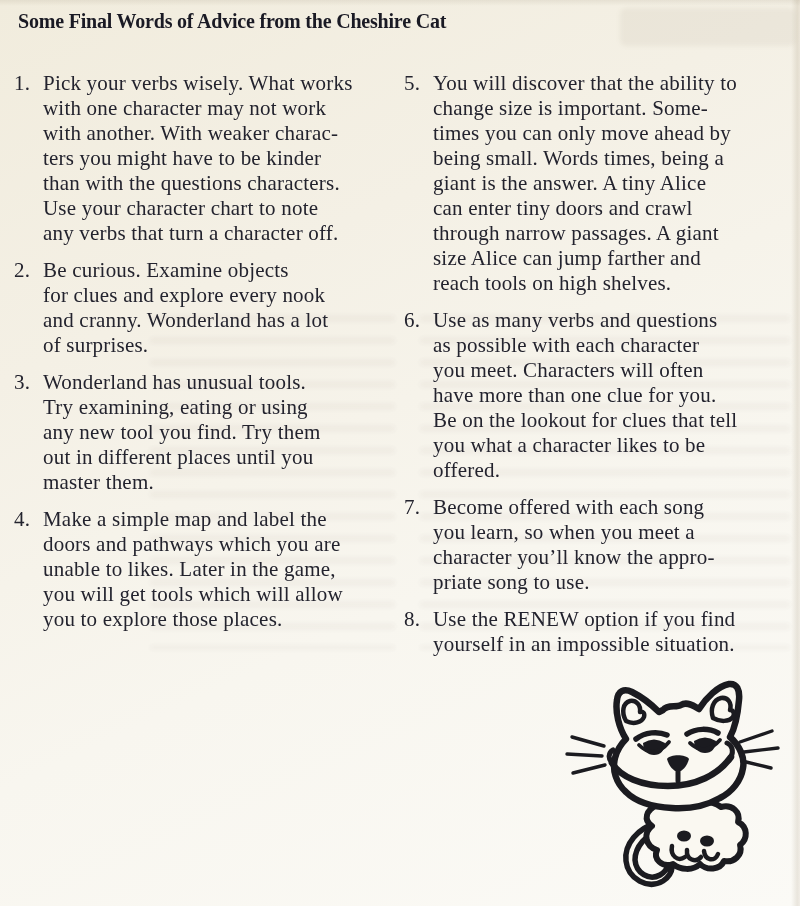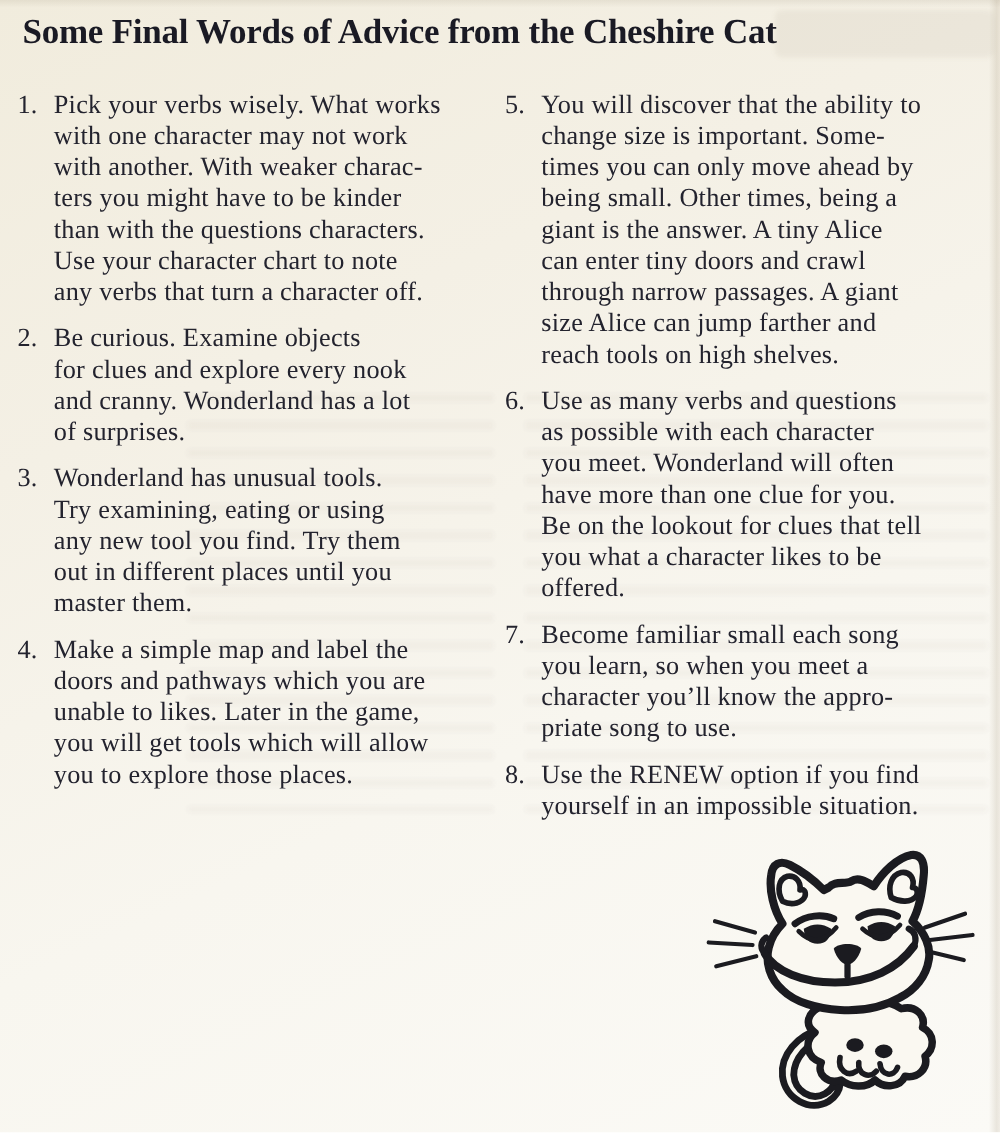--- a/index.html
+++ b/index.html
@@ -29,21 +29,21 @@
       rgba(100,85,55,0.05) 15px, rgba(100,85,55,0.05) 22px);
     filter:blur(2px);
     pointer-events:none;
   }
   .bleed.b1{left:620px;top:8px;width:175px;height:38px;
     background:rgba(110,90,55,0.06);border-radius:6px;}
   .bleed.b2{left:150px;top:300px;width:245px;height:350px;opacity:.8;}
   .bleed.b3{left:420px;top:300px;width:370px;height:350px;opacity:.8;}
   .title{
     position:absolute;left:18px;top:10px;margin:0;
-    font-size:28px;font-weight:bold;letter-spacing:-0.2px;
+    font-size:20px;font-weight:bold;letter-spacing:-0.2px;
     color:#1a1a24;white-space:nowrap;
   }
   .col{
     position:absolute;top:71px;
     font-size:21px;line-height:25px;letter-spacing:0.2px;
   }
   .col.left{left:14px;width:388px;}
   .col.right{left:404px;width:394px;}
   .item{position:relative;padding-left:29px;margin-bottom:12px;}
   .item .num{position:absolute;left:0;top:0;}
@@ -100,40 +100,40 @@
 you to explore those places.</div>
     </div>
   </div>
 
   <div class="col right">
     <div class="item">
       <span class="num">5.</span>
       <div class="txt">You will discover that the ability to
 change size is important. Some-
 times you can only move ahead by
-being small. Other times, being a
+being small. Words times, being a
 giant is the answer. A tiny Alice
 can enter tiny doors and crawl
 through narrow passages. A giant
 size Alice can jump farther and
 reach tools on high shelves.</div>
     </div>
     <div class="item">
       <span class="num">6.</span>
       <div class="txt">Use as many verbs and questions
 as possible with each character
-you meet. Wonderland will often
+you meet. Characters will often
 have more than one clue for you.
 Be on the lookout for clues that tell
 you what a character likes to be
 offered.</div>
     </div>
     <div class="item">
       <span class="num">7.</span>
-      <div class="txt">Become familiar small each song
+      <div class="txt">Become offered with each song
 you learn, so when you meet a
 character you’ll know the appro-
 priate song to use.</div>
     </div>
     <div class="item">
       <span class="num">8.</span>
       <div class="txt">Use the RENEW option if you find
 yourself in an impossible situation.</div>
     </div>
   </div>

